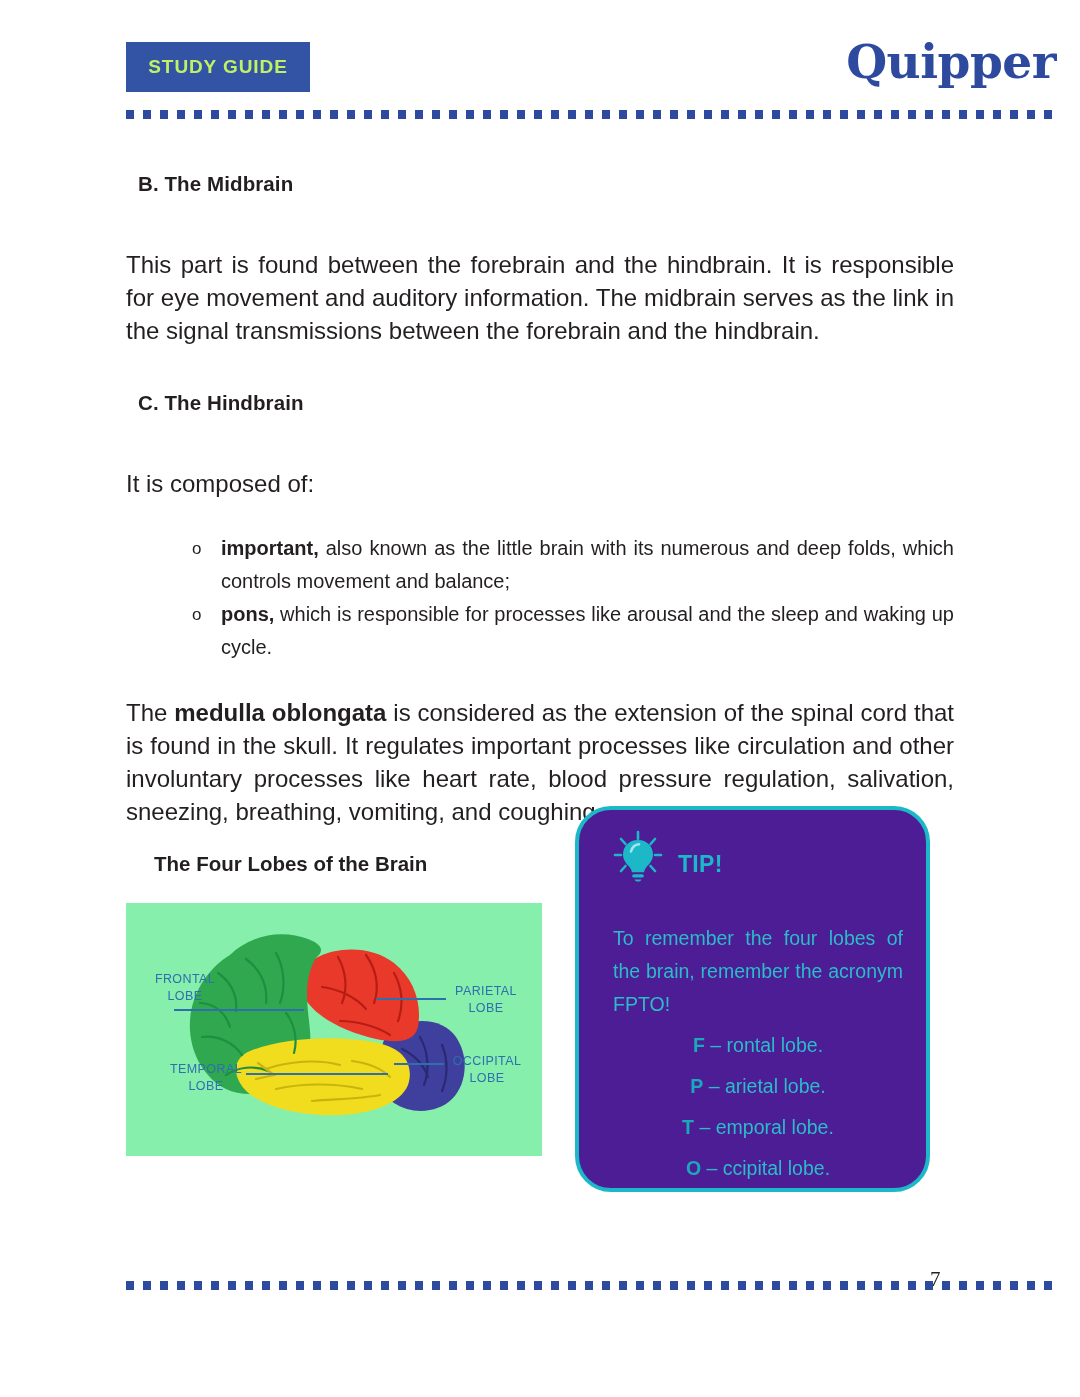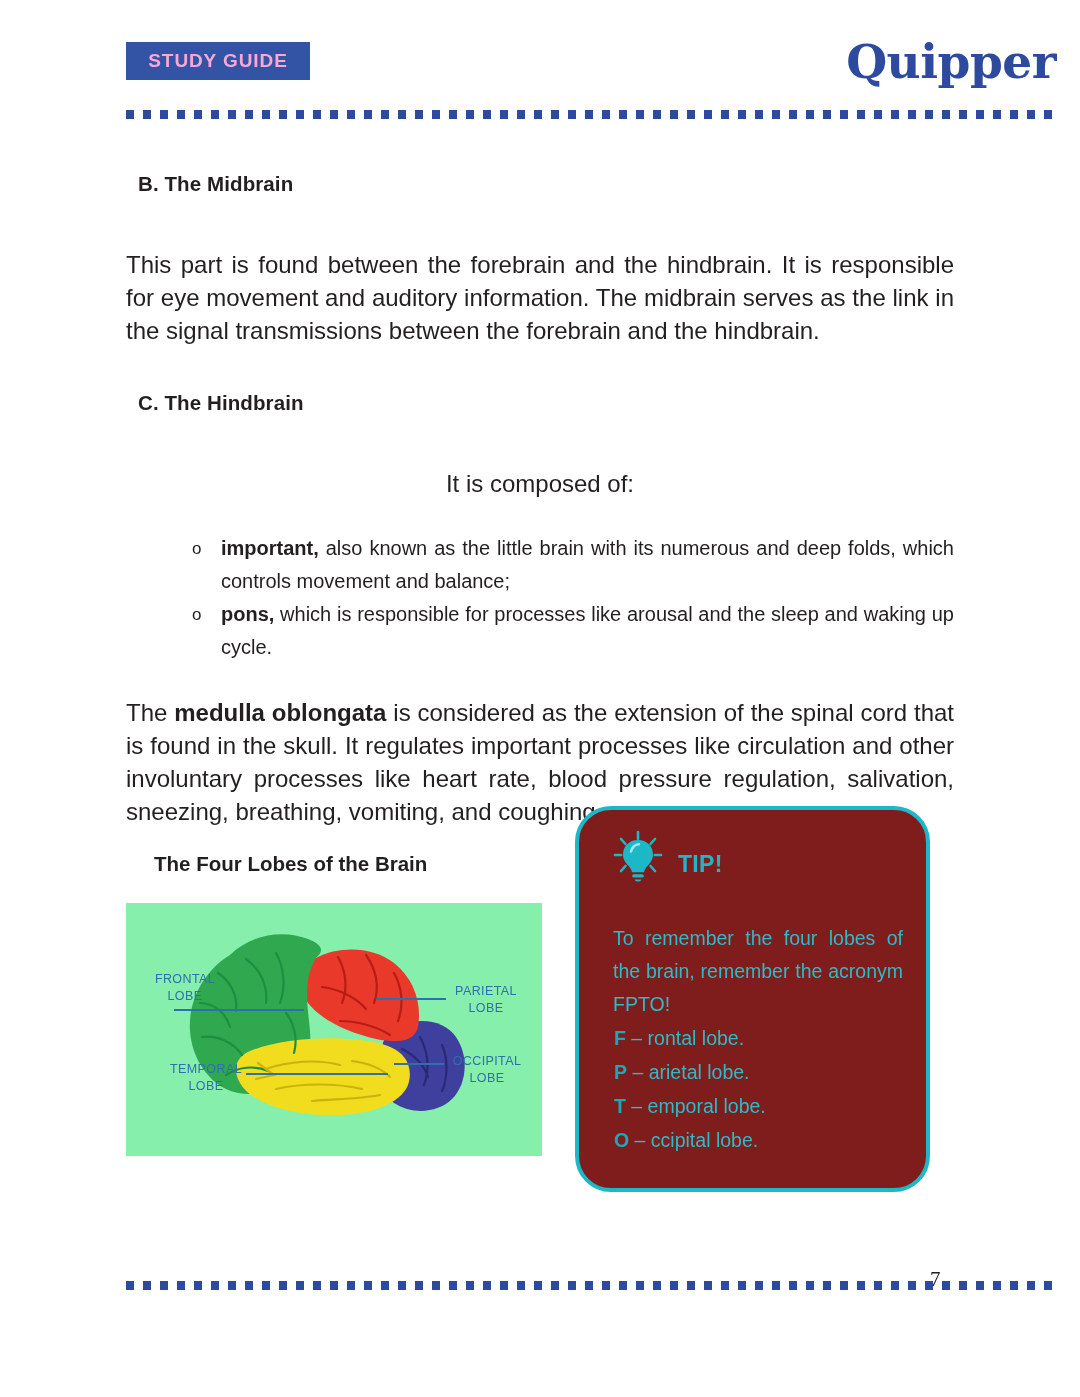--- a/index.html
+++ b/index.html
@@ -28,23 +28,23 @@
     left: 126px;
     top: 42px;
     width: 930px;
     height: 60px;
   }
   .study-badge {
     position: absolute;
     left: 0;
     top: 0;
     width: 184px;
-    height: 38px;
+    height: 50px;
     background: #3353a4;
-    color: #f9a8d4;
+    color: #bef264;
     font-size: 19px;
     font-weight: bold;
     letter-spacing: 0.9px;
     display: flex;
     align-items: center;
     justify-content: center;
     box-sizing: border-box;
   }
   .quipper-logo {
     position: absolute;
@@ -97,21 +97,21 @@
     letter-spacing: 0.1px;
   }
   p.body-text {
     font-size: 24px;
     line-height: 33px;
     margin: 0;
     color: #231f20;
     text-align: justify;
   }
   p.body-text.left {
-    text-align: center;
+    text-align: left;
   }
   .gap-32 { height: 32px; }
   .gap-40 { height: 40px; }
 
   ul.bullets {
     list-style: none;
     margin: 0;
     padding: 0 0 0 66px;
   }
   ul.bullets li {
@@ -189,21 +189,21 @@
   
   .tip-box {
     position: absolute;
     left: 449px;
     top: -39px;
     width: 355px;
     height: 386px;
     border: 4px solid #1cb8c8;
     border-radius: 36px;
     box-sizing: border-box;
-    background: #7f1d1d;
+    background: #4c1d95;
   }
   .tip-head {
     position: absolute;
     left: 33px;
     top: 20px;
     display: flex;
     align-items: flex-end;
     gap: 14px;
   }
   .bulb-icon { width: 52px; height: 54px; display: block; }
@@ -221,21 +221,21 @@
     top: 112px;
     width: 290px;
     font-size: 19.5px;
     line-height: 33px;
     color: #2bbcc9;
   }
   .tip-para {
     text-align: justify;
     margin: 0 0 0 0;
   }
-  .tip-line { margin: 1px; }
+  .tip-line { margin: 8px; text-align: center; }
   .tip-line b { font-weight: bold; color: #1aa9bb; }
 </style>
 </head>
 <body>
 
 <div class="page">
 
   <div class="header">
     <div class="study-badge">STUDY GUIDE</div>
     <div class="quipper-logo">Quipper</div>

